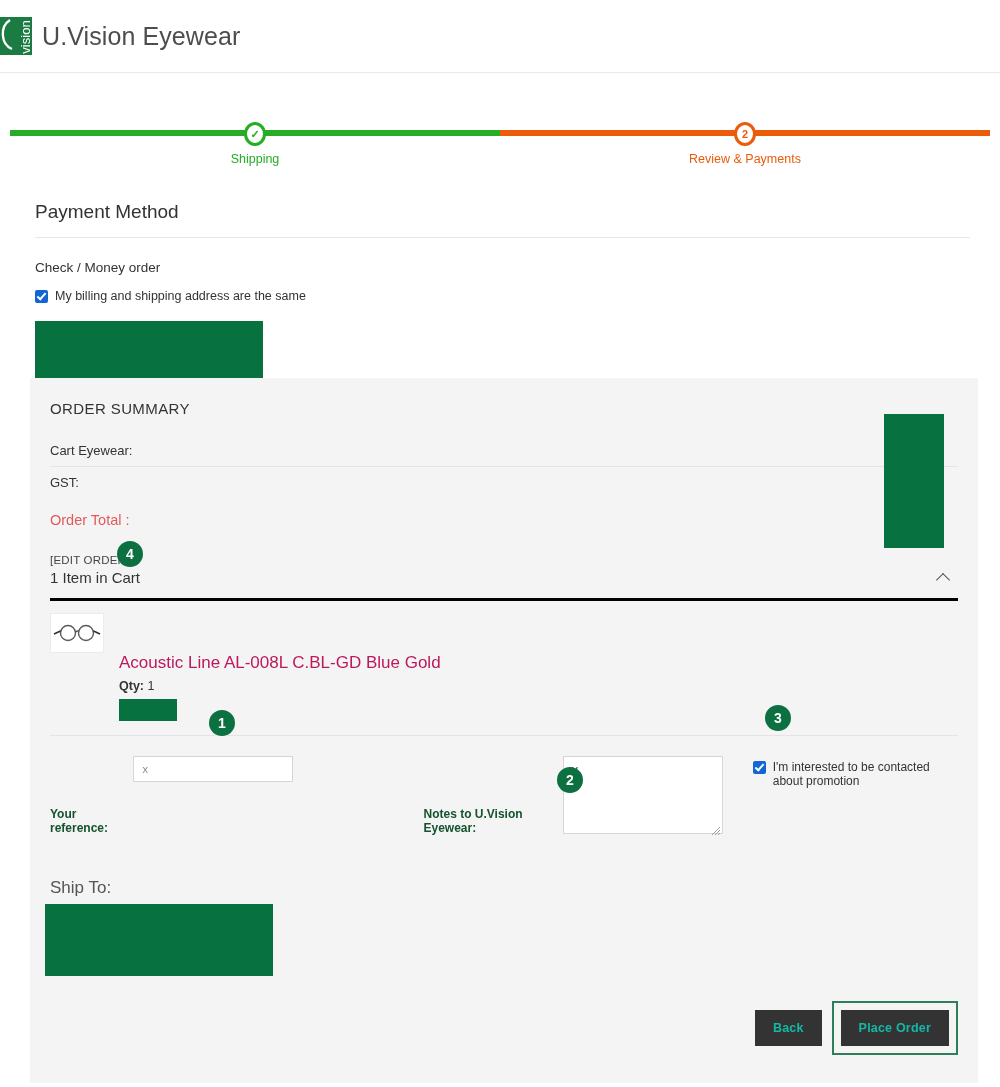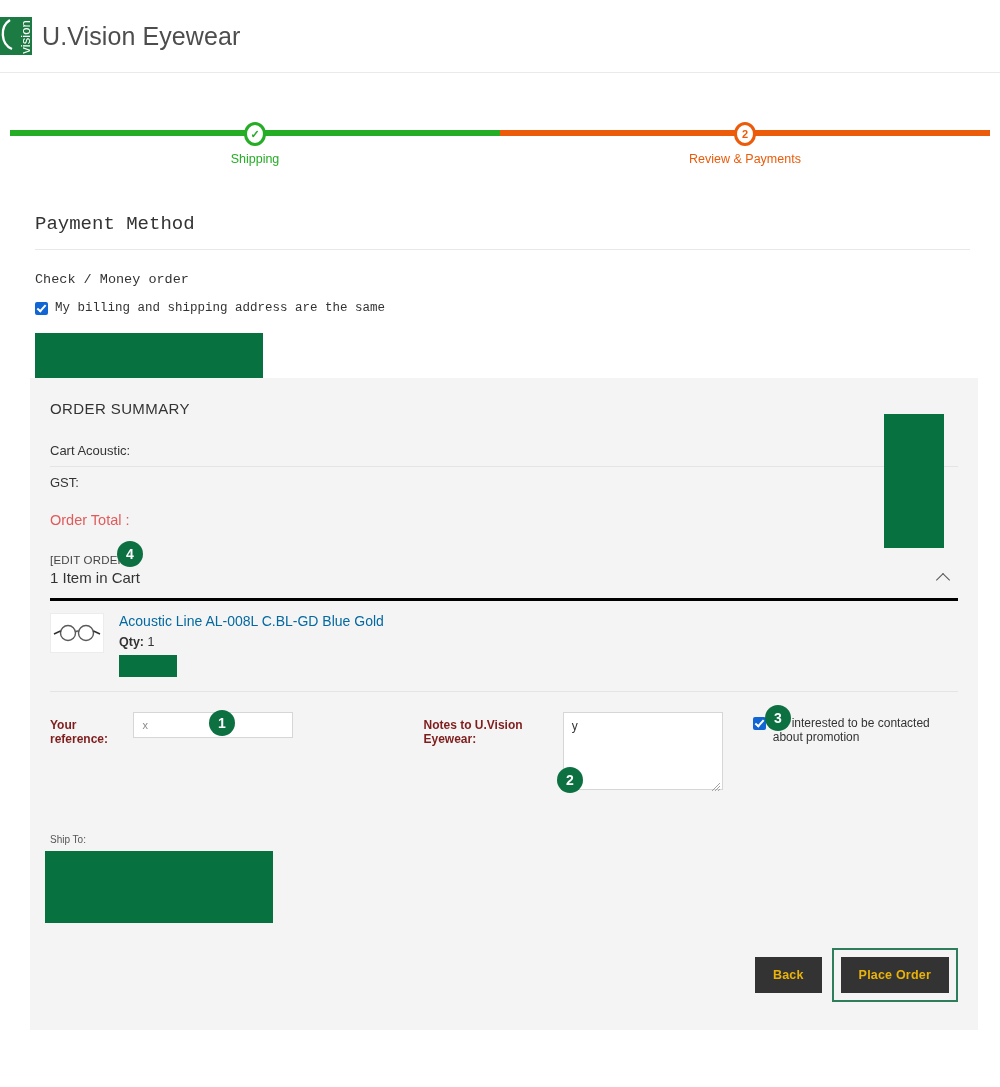--- a/index.html
+++ b/index.html
@@ -98,22 +98,21 @@
   }
   .step-label {
     margin-top: 6px;
     font-size: 12.5px;
   }
   .step-label.done { color: #25ad25; }
   .step-label.active { color: #eb5b0a; }
 
   
   .payment-block {
-    margin: 40px 30px 0 35px;
-    font-family: Liberation Mono, monospace;
+    margin: 28px 30px 0 35px;
   }
   .section-title {
     font-size: 19px;
     font-weight: 400;
     color: #333;
     padding-bottom: 14px;
     border-bottom: 1px solid #e8e8e8;
     margin: 0 0 22px 0;
   }
   .pay-method-name {
@@ -239,22 +238,23 @@
     height: 40px;
     background: #ffffff;
     border: 1px solid #ececec;
     box-sizing: border-box;
     display: flex;
     align-items: center;
     justify-content: center;
     flex: none;
   }
   .item-name {
-    font-size: 14px;
-    color: #0369a1;
+    font-size: 17px;
+    color: #be185d;
+    margin-top: 40px;
   }
   .item-qty {
     font-size: 12.5px;
     color: #333;
     margin-top: 6px;
   }
   .item-qty b { font-weight: 700; }
   .redact-price {
     width: 58px;
     height: 22px;
@@ -264,22 +264,23 @@
   
   .fields-row {
     display: flex;
     align-items: flex-start;
     padding-top: 20px;
     position: relative;
   }
   .field-label {
     font-size: 12px;
     font-weight: 700;
-    color: #7f1d1d;
+    color: #14532d;
     padding-top: 6px;
+    margin-top: 45px;
   }
   .ref-input {
     width: 194px;
     height: 26px;
     margin-left: 16px;
     border: 1px solid #d6d6d6;
     background: #ffffff;
     box-sizing: border-box;
     font-family: "Liberation Sans", sans-serif;
     font-size: 11px;
@@ -319,21 +320,21 @@
     display: flex;
     align-items: flex-start;
     gap: 7px;
     padding-top: 4px;
   }
   .promo-text { font-size: 12px; color: #333; }
 
   
   .shipto-block { padding-top: 40px; }
   .sub-label {
-    font-size: 10px;
+    font-size: 17px;
     color: #555;
     font-weight: 400;
     margin: 0 0 6px 0;
   }
   .redact-shipto {
     width: 228px;
     height: 72px;
     margin-left: -5px;
   }
   .ship-method-label {
@@ -346,21 +347,21 @@
   
   .actions {
     display: flex;
     justify-content: flex-end;
     align-items: center;
     gap: 10px;
     padding: 25px 0 28px 0;
   }
   .btn {
     background: #333333;
-    color: #eab308;
+    color: #14b8a6;
     border: none;
     font-family: "Liberation Sans", sans-serif;
     font-size: 12.5px;
     font-weight: 700;
     padding: 0 18px;
     height: 36px;
     cursor: pointer;
     letter-spacing: 0.2px;
   }
   .btn-focus-ring {
@@ -435,21 +436,21 @@
   <div class="redact redact-billing"></div>
 </div>
 
 <div class="summary-panel">
 
   <div class="redact redact-totals"></div>
 
   <h3 class="summary-title">ORDER SUMMARY</h3>
 
   <div class="totals-row">
-    <span>Cart Acoustic:</span>
+    <span>Cart Eyewear:</span>
     <span></span>
   </div>
   <div class="totals-row last">
     <span>GST:</span>
     <span></span>
   </div>
   <div class="totals-row grand">
     <span>Order Total :</span>
     <span></span>
   </div>

